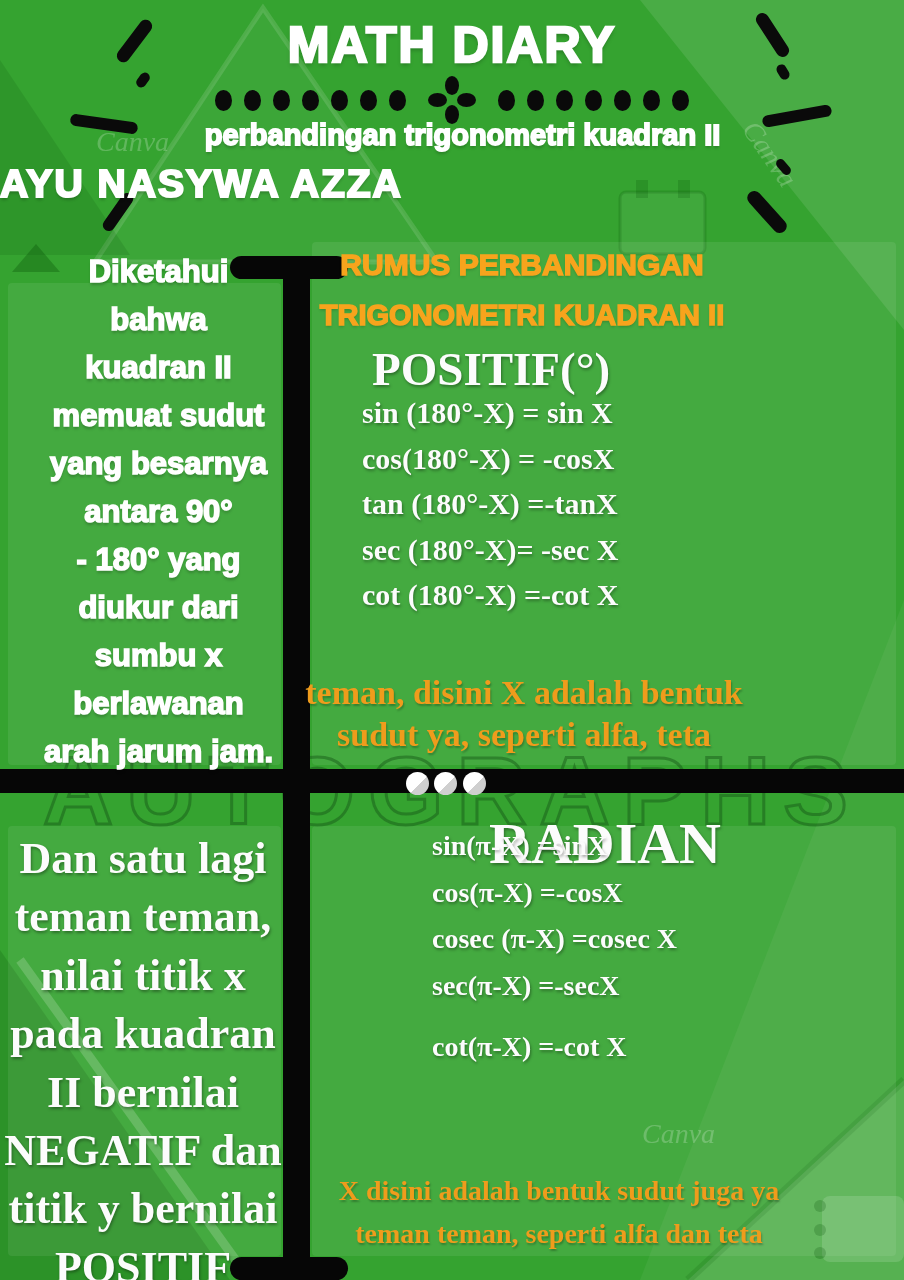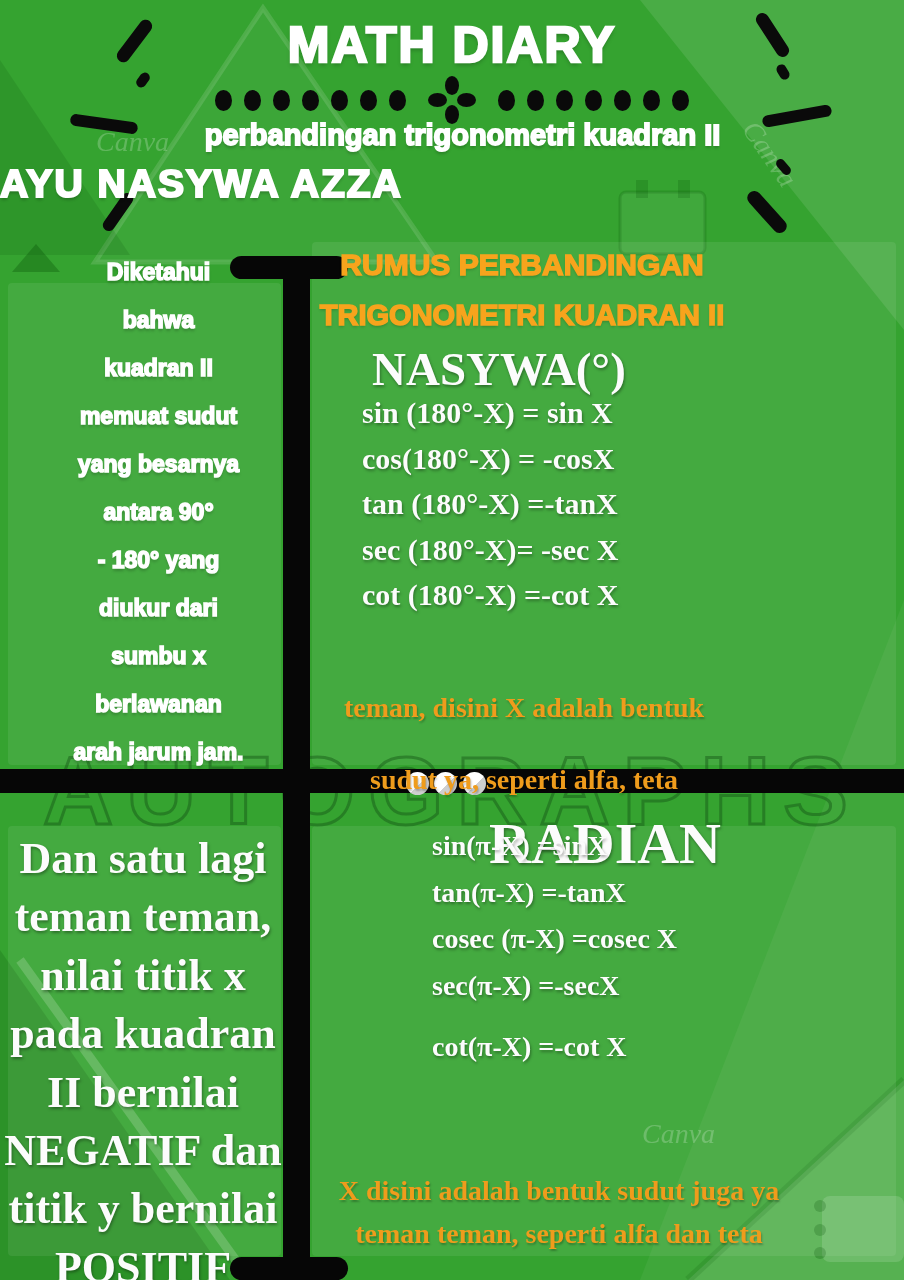--- a/index.html
+++ b/index.html
@@ -66,35 +66,35 @@
   .vcap-bot{left:230px;top:1257px;width:118px;height:23px;background:#060606;border-radius:12px;z-index:2;}
   .hbar{left:0;top:769px;width:904px;height:24px;background:#060606;z-index:2;}
   .hdot{width:23px;height:23px;border-radius:50%;top:772px;z-index:3;
         background:linear-gradient(135deg,#ffffff 55%,#cfcfcf 56%);}
   .hdot.d1{left:406px;}.hdot.d2{left:434px;}.hdot.d3{left:463px;}
 
   
   .pre{white-space:pre-line;}
   .left-top{
     left:8px;top:248px;width:272px;text-align:center;z-index:3;
-    font-size:23px;font-weight:700;line-height:48px;color:#fff;
+    font-size:31px;font-weight:700;line-height:48px;color:#fff;
     -webkit-text-stroke:1.6px #fff;text-shadow:0 3px 3px rgba(0,0,0,0.22);padding-left:29px;
   }
   .rt-h{width:420px;left:312px;text-align:center;z-index:3;font-weight:700;
         color:#f7a41d;-webkit-text-stroke:1.5px #f7a41d;text-shadow:0 2px 3px rgba(0,0,0,0.2);}
   .rt-h.l1{top:248px;font-size:30px;}
   .rt-h.l2{top:299px;font-size:29px;}
   .serif{font-family:"Liberation Serif",serif;font-weight:700;color:#fcfcfc;
          text-shadow:1px 2px 3px rgba(0,0,0,0.35);z-index:3;}
   .degree-title{left:372px;top:342px;font-size:47px;}
   .degree-block{left:362px;top:390px;font-size:30px;line-height:45.5px;white-space:nowrap;}
   .degree-block div{position:static;}
   .note{font-family:"Liberation Serif",serif;font-weight:700;color:#ef9c1c;
         text-shadow:1px 2px 2px rgba(0,0,0,0.25);text-align:center;z-index:3;}
-  .degree-note{left:284px;top:672px;width:480px;font-size:28px;line-height:72px;}
+  .degree-note{left:284px;top:672px;width:480px;font-size:34px;line-height:42px;}
   .left-bottom{
     left:0;top:830px;width:286px;text-align:center;
     font-size:44px;line-height:58.4px;
   }
   .radian-title{left:321px;top:810px;width:400px;text-align:right;font-size:58px;}
   .radian-block{left:432px;top:823px;font-size:28px;line-height:46.5px;white-space:nowrap;}
   .radian-block div{position:static;}
   .radian-block .last{display:block;margin-top:15px;}
   .radian-note{left:299px;top:1170px;width:520px;font-size:28px;line-height:42.5px;}
 </style>
@@ -183,21 +183,21 @@
 yang besarnya
 antara 90°
 - 180° yang
 diukur dari
 sumbu x
 berlawanan
 arah jarum jam.</div>
 
   <div class="rt-h l1">RUMUS PERBANDINGAN</div>
   <div class="rt-h l2">TRIGONOMETRI KUADRAN II</div>
-  <div class="serif degree-title">NASYWA(°)</div>
+  <div class="serif degree-title">POSITIF(°)</div>
   <div class="serif degree-block">
     <div>sin (180°-X) = sin X</div>
     <div>cos(180°-X) = -cosX</div>
     <div>tan (180°-X) =-tanX</div>
     <div>sec (180°-X)= -sec X</div>
     <div>cot (180°-X) =-cot X</div>
   </div>
   <div class="note degree-note pre">teman, disini X adalah bentuk
 sudut ya, seperti alfa, teta</div>
 
@@ -206,21 +206,21 @@
 nilai titik x
 pada kuadran
 II bernilai
 NEGATIF dan
 titik y bernilai
 POSITIF</div>
 
   <div class="serif radian-title">RADIAN</div>
   <div class="serif radian-block">
     <div>sin(π-X) =sinX</div>
-    <div>tan(π-X) =-tanX</div>
+    <div>cos(π-X) =-cosX</div>
     <div>cosec (π-X) =cosec X</div>
     <div>sec(π-X) =-secX</div>
     <div class="last">cot(π-X) =-cot X</div>
   </div>
   <div class="note radian-note pre">X disini adalah bentuk sudut juga ya
 teman teman, seperti alfa dan teta</div>
 
 </div>
 
 </body></html>

